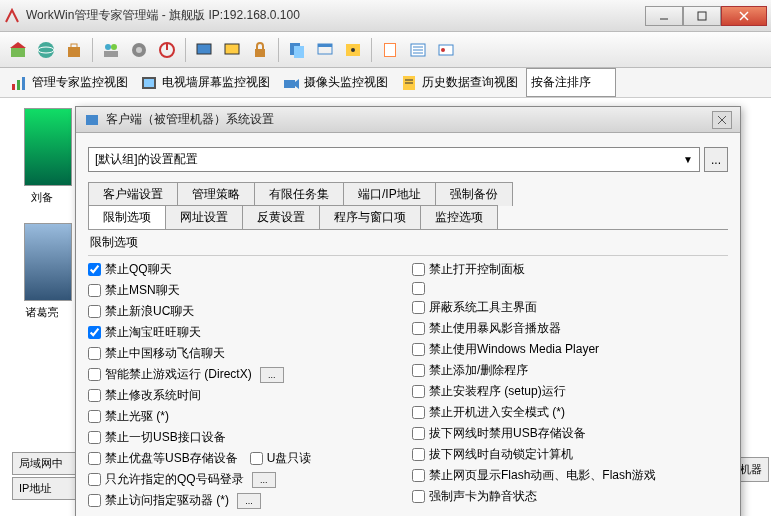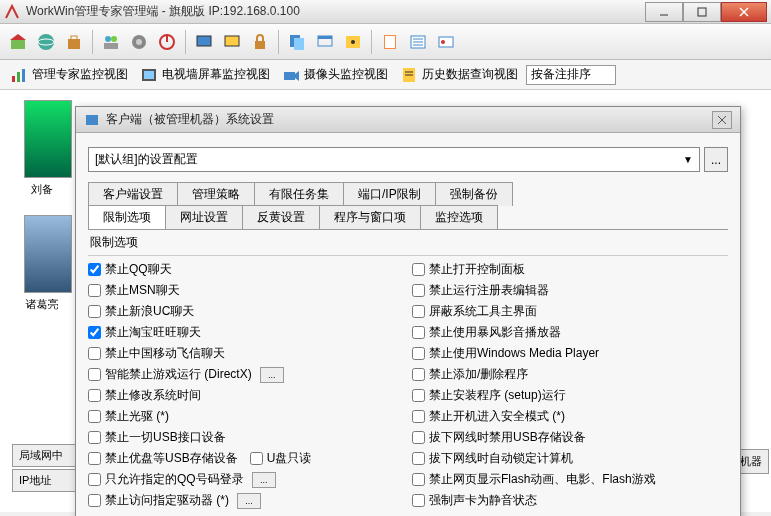--- a/index.html
+++ b/index.html
@@ -1,31 +1,31 @@
 <!DOCTYPE html>
 <html><head>
 <meta charset="utf-8">
 <style>
 * { margin: 0; padding: 0; box-sizing: border-box; font-family: "Microsoft YaHei", SimSun, sans-serif; font-size: 12px; }
 body { background: #e8e8e8; width: 771px; height: 516px; overflow: hidden; position: relative; }
 
 .main-window { width: 771px; height: 516px; background: #f0f0f0; position: relative; }
 
-.titlebar { height: 24px; background: linear-gradient(#f8f8f8, #dcdcdc); display: flex; align-items: center; padding: 0 4px; border-bottom: 1px solid #bbb; }
+.titlebar { height: 32px; background: linear-gradient(#f8f8f8, #dcdcdc); display: flex; align-items: center; padding: 0 4px; border-bottom: 1px solid #bbb; }
 .titlebar .icon { width: 16px; height: 16px; margin-right: 6px; }
 .titlebar .title { flex: 1; color: #333; }
 .titlebar .winbtns { display: flex; gap: 0; }
 .titlebar .winbtn { width: 38px; height: 20px; border: 1px solid #999; background: linear-gradient(#f5f5f5,#ddd); display: flex; align-items: center; justify-content: center; cursor: pointer; }
 .titlebar .winbtn.close { background: linear-gradient(#e86,#c43); color: #fff; border-color: #a33; width: 46px; }
 
 .toolbar { height: 36px; background: linear-gradient(#fdfdfd,#e6e6e6); border-bottom: 1px solid #bbb; display: flex; align-items: center; padding: 0 6px; gap: 4px; }
 .tb-btn { width: 24px; height: 24px; display: flex; align-items: center; justify-content: center; cursor: pointer; }
 .tb-sep { width: 1px; height: 24px; background: #bbb; margin: 0 2px; }
 
-.viewbar { height: 30px; background: #f5f5f5; border-bottom: 1px solid #ccc; display: flex; align-items: center; padding: 0 6px; gap: 4px; }
+.viewbar { height: 30px; background: #f5f5f5; border-bottom: 1px solid #ccc; display: flex; padding: 0 6px; gap: 4px; }
 .view-item { display: flex; align-items: center; gap: 4px; padding: 2px 4px; cursor: pointer; }
 .view-item .vicon { width: 18px; height: 18px; }
 .sort-input { padding: 2px 4px; border: 1px solid #999; background: #fff; width: 90px; }
 
 .content { position: relative; height: calc(516px - 28px - 36px - 30px); background: #fff; }
 .thumbs { position: absolute; left: 24px; top: 10px; display: flex; flex-direction: column; gap: 18px; }
 .thumb { width: 36px; }
 .thumb .img { width: 48px; height: 78px; border: 1px solid #999; background: linear-gradient(#1d6, #064); }
 .thumb .img2 { background: linear-gradient(#9bd, #357); position: relative; }
 .thumb .lbl { text-align: center; margin-top: 4px; font-size: 11px; }
@@ -275,21 +275,21 @@
           <span class="arrow">▼</span>
         </div>
         <div class="combo-btn">...</div>
       </div>
 
       <div class="tabs">
         <div class="row1" id="tabs-row1">
             <div class="tab">客户端设置</div>
             <div class="tab">管理策略</div>
             <div class="tab">有限任务集</div>
-            <div class="tab">端口/IP限制</div>
+            <div class="tab">端口/IP地址</div>
             <div class="tab">强制备份</div>
           </div>
         <div class="row2" id="tabs-row2">
             <div class="tab active">限制选项</div>
             <div class="tab">网址设置</div>
             <div class="tab">反黄设置</div>
             <div class="tab">程序与窗口项</div>
             <div class="tab">监控选项</div>
           </div>
       </div>
@@ -352,21 +352,20 @@
               <span class="extra">...</span>
             </div>
           </div>
         <div class="opts-col" id="opts-right">
             <div class="opt">
               <input type="checkbox" style="">
               <span>禁止打开控制面板</span>
             </div>
             <div class="opt">
               <input type="checkbox" style="">
-              <span>禁止运行注册表编辑器</span>
             </div>
             <div class="opt">
               <input type="checkbox" style="">
               <span>屏蔽系统工具主界面</span>
             </div>
             <div class="opt">
               <input type="checkbox" style="">
               <span>禁止使用暴风影音播放器</span>
             </div>
             <div class="opt">

